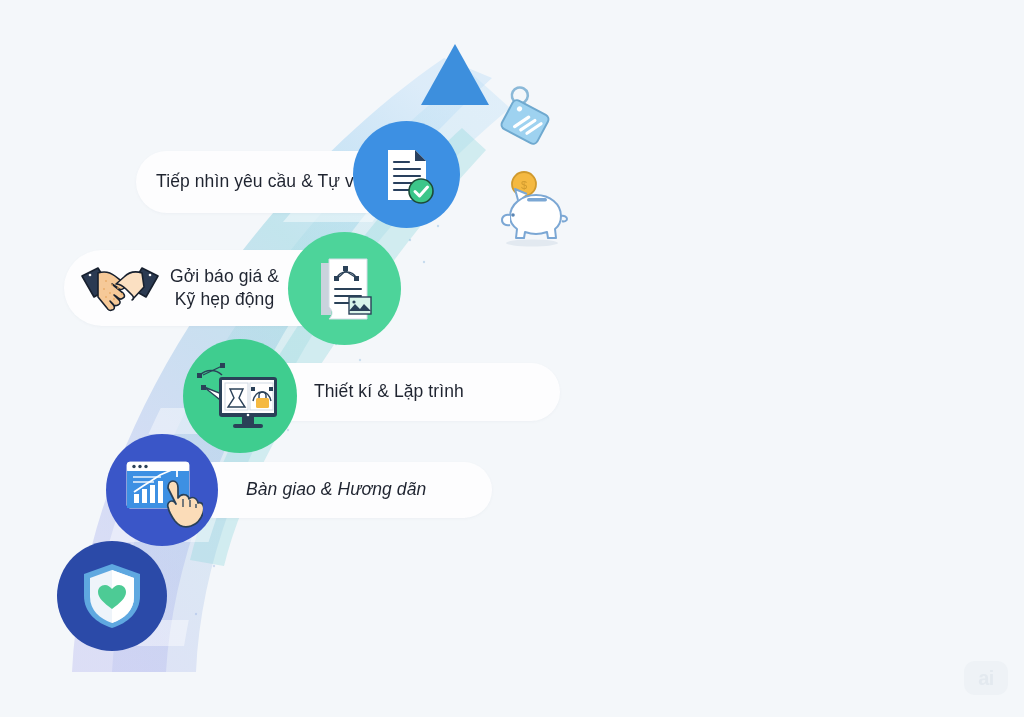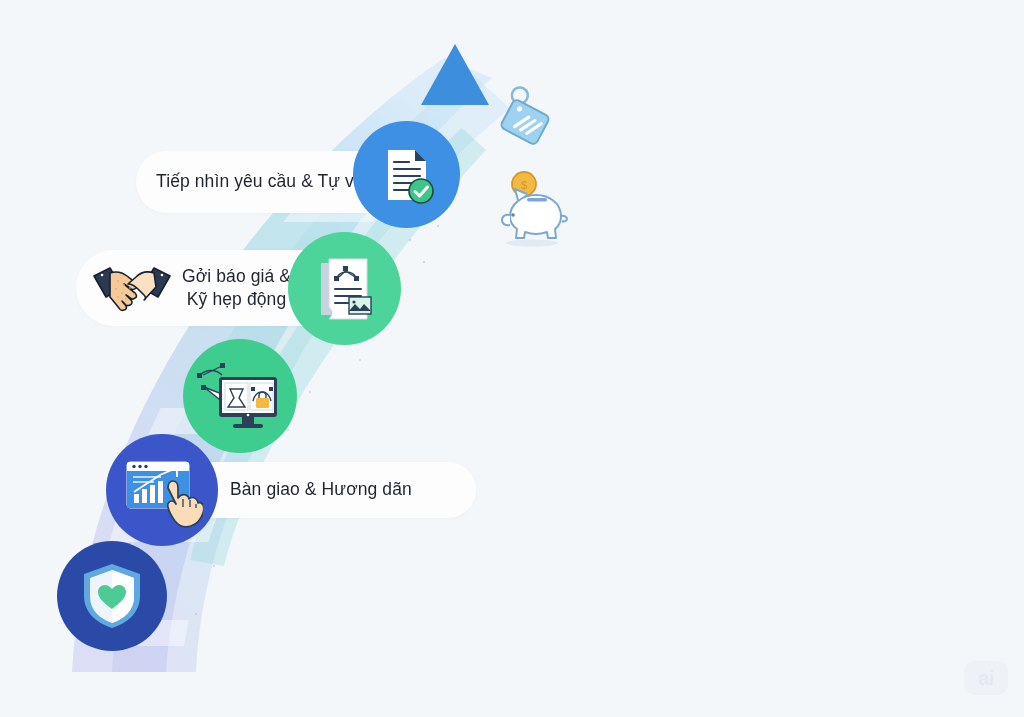--- a/index.html
+++ b/index.html
@@ -131,21 +131,21 @@
         <line x1="22" y1="29" x2="48" y2="29"></line>
         <line x1="22" y1="36" x2="48" y2="36"></line>
         <line x1="22" y1="43" x2="48" y2="43"></line>
         <line x1="22" y1="50" x2="40" y2="50"></line>
       </g>
       <circle cx="49" cy="51" r="12" fill="#3cc68a" stroke="#1d4b38" stroke-width="1.6"></circle>
       <path d="M43 51.5 l4.5 4.5 l8 -9" fill="none" stroke="#ffffff" stroke-width="3" stroke-linecap="round" stroke-linejoin="round"></path>
     </svg>
   </div>
 
-  <div class="pill" style="left:76px;top:250px;width:290px;height:76px;padding-left:12px;">
+  <div class="pill" style="left:64px;top:250px;width:290px;height:76px;padding-left:12px;">
     <span style="flex:0 0 auto;margin-right:6px;">
       <svg width="88" height="60" viewBox="0 0 88 60">
         <path d="M6 20 l16 -8 l12 20 l-16 9 Z" fill="#2b3a52" stroke="#17202e" stroke-width="1.6" stroke-linejoin="round"></path>
         <path d="M82 20 l-16 -8 l-12 20 l16 9 Z" fill="#2b3a52" stroke="#17202e" stroke-width="1.6" stroke-linejoin="round"></path>
         <circle cx="14" cy="19" r="1.3" fill="#ffffff"></circle>
         <circle cx="74" cy="19" r="1.3" fill="#ffffff"></circle>
         <path d="M22 17 c6 -2 12 -1 17 3 l9 7 c2 2 2 4 0 5 c-2 2 -4 2 -6 0 l-6 -4
                  c3 3 7 6 11 9 c2 2 2 4 0 5 c-2 2 -4 1 -6 -1 l-3 -2
                  c2 2 4 4 5 5 c2 2 1 4 -1 5 c-2 1 -4 1 -5 -1 l-3 -3
                  c1 2 3 3 4 5 c1 2 0 4 -2 4 c-2 1 -4 0 -5 -2 l-9 -11 Z" fill="#f6c998" stroke="#17202e" stroke-width="1.6" stroke-linejoin="round"></path>
@@ -217,20 +217,23 @@
         <rect x="77" y="32" width="4" height="4"></rect>
       </g>
       <rect x="64" y="43" width="13" height="10" rx="1.5" fill="#f5b941"></rect>
       <path d="M67 43 v-2.5 a3.5 3.5 0 0 1 7 0 V43" fill="none" stroke="#2a4158" stroke-width="1.4"></path>
       <rect x="50" y="62" width="12" height="7" fill="#2a4158"></rect>
       <rect x="41" y="69" width="30" height="4" rx="2" fill="#2a4158"></rect>
       <circle cx="56" cy="60" r="1.3" fill="#ffffff"></circle>
     </svg>
   </div>
 
+  <div class="pill" style="left:250px;top:363px;width:246px;height:58px;padding-left:64px;">
+    <span class="pill-text">Thiết kí &amp; Lặp trình</span>
+  </div>
 
   <div class="badge" style="left:106px;top:434px;width:112px;height:112px;background:#3a56c8;">
     <svg width="82" height="76" viewBox="0 0 82 76">
       <rect x="6" y="10" width="62" height="46" rx="3" fill="#ffffff" stroke="#e2e8f0" stroke-width="1"></rect>
       <rect x="6" y="10" width="62" height="9" rx="3" fill="#ffffff"></rect>
       <g fill="#2a4158">
         <circle cx="13" cy="14.5" r="1.7"></circle>
         <circle cx="19" cy="14.5" r="1.7"></circle>
         <circle cx="25" cy="14.5" r="1.7"></circle>
       </g>
@@ -254,21 +257,21 @@
                c-2 6 -6 11 -12 13 c-6 2 -12 0 -16 -5
                c-3 -4 -6 -9 -7 -14 c-1 -3 1 -6 4 -6 c2 0 3 1 4 3 Z" fill="#fbdcb8" stroke="#2a4158" stroke-width="1.7" stroke-linejoin="round"></path>
       <g fill="none" stroke="#2a4158" stroke-width="1.3">
         <path d="M62 47 v8"></path>
         <path d="M69 48 v7"></path>
         <path d="M75 52 v4"></path>
       </g>
     </svg>
   </div>
 
-  <div class="pill" style="left:170px;top:462px;width:246px;height:56px;padding-left:60px;">
+  <div class="pill" style="left:186px;top:462px;width:246px;height:56px;padding-left:60px;font-style:italic;">
     <span class="pill-text">Bàn giao &amp; Hương dãn</span>
   </div>
 
   <div class="badge" style="left:57px;top:541px;width:110px;height:110px;background:#2b4aa8;">
     <svg width="66" height="72" viewBox="0 0 66 72">
       <path d="M33 4 L61 14 v22 c0 16 -12 27 -28 32 C17 63 5 52 5 36 V14 Z" fill="#5fa8e0"></path>
       <path d="M33 10 L55 18 v19 c0 13 -10 22 -22 26 C21 59 11 50 11 37 V18 Z" fill="#eef4fa"></path>
       <path d="M33 10 L55 18 v19 c0 13 -10 22 -22 26 Z" fill="#ffffff"></path>
       <path d="M33 49 c-8 -6 -14 -11 -14 -17 c0 -4 3 -7 7 -7 c3 0 5 2 7 4
                c2 -2 4 -4 7 -4 c4 0 7 3 7 7 c0 6 -6 11 -14 17 Z" fill="#4dcb95"></path>

